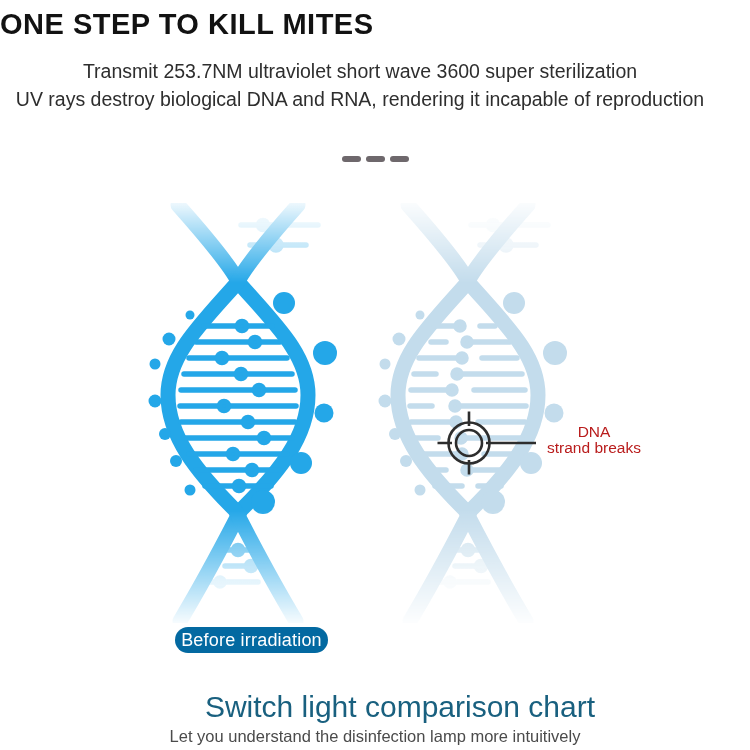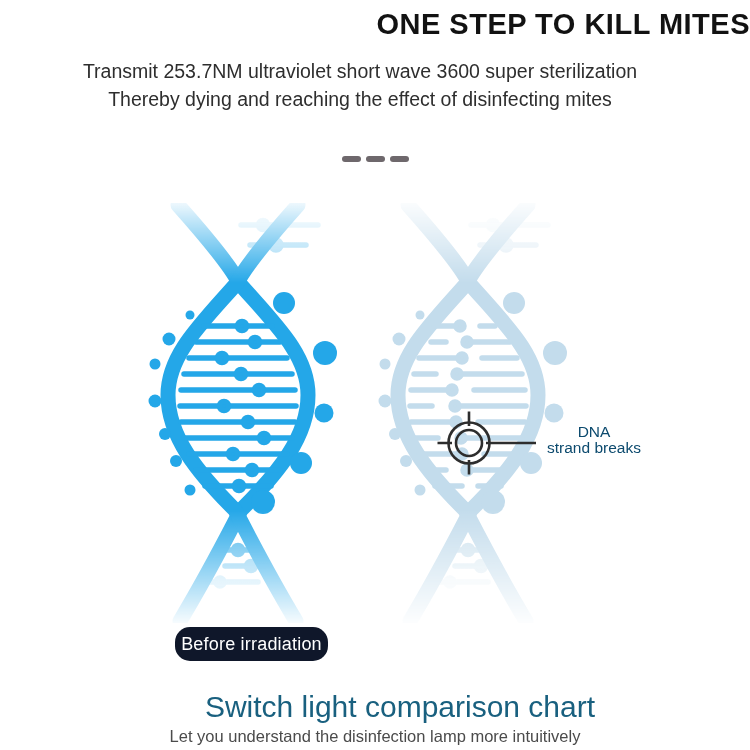--- a/index.html
+++ b/index.html
@@ -2,37 +2,37 @@
 <html><head>
 <meta charset="utf-8">
 <style>
   html,body{margin:0;padding:0;background:#fff;}
   .canvas{
     position:relative;width:750px;height:750px;background:#fff;overflow:hidden;
     font-family:"Liberation Sans",sans-serif;color:#1a1a1a;
   }
   .title{
     position:absolute;top:6px;left:0;width:750px;margin:0;
-    font-size:29px;line-height:36px;font-weight:700;text-align:right;
+    font-size:29px;line-height:36px;font-weight:700;text-align:left;
     letter-spacing:.5px;color:#121212;
   }
   .intro{position:absolute;top:57px;left:0;width:720px;text-align:center;}
   .intro p{margin:0;font-size:19.5px;line-height:28.4px;color:#2e2e2e;}
   .dashes{position:absolute;top:156px;left:0;width:750px;display:flex;justify-content:center;gap:5px;}
   .dashes span{width:19px;height:6px;border-radius:3px;background:#6e686c;display:block;}
   .helix{position:absolute;top:203px;}
   .helix-left{left:138px;}
   .helix-right{left:368px;}
   .target{position:absolute;left:435px;top:409px;}
   .callout{
     position:absolute;left:536px;top:424px;width:116px;text-align:center;
-    font-size:15.5px;line-height:16px;color:#0c4a6e;
+    font-size:15.5px;line-height:16px;color:#b91c1c;
   }
   .pill{
-    position:absolute;top:627px;height:34px;border-radius:15px;background:#0f172a;
+    position:absolute;top:627px;height:26px;border-radius:15px;background:#0369a1;
     color:#fff;font-size:18px;display:flex;align-items:center;justify-content:center;
     letter-spacing:.2px;
   }
   .pill-before{left:175px;width:153px;}
   .pill-after{left:406px;width:161px;}
   .footer-title{
     position:absolute;top:690px;left:0;width:750px;text-align:center;
     font-size:30px;line-height:34px;color:#19607f;margin-left:25px;
   }
   .footer-sub{
@@ -160,21 +160,21 @@
         <path d="M67 283H94"></path>
           <path d="M110 283H133"></path>
       </g>
     </defs>
   </svg>
 
   <h1 class="title">ONE STEP TO KILL MITES</h1>
 
   <div class="intro">
     <p>Transmit 253.7NM ultraviolet short wave 3600 super sterilization</p>
-    <p>Thereby dying and reaching the effect of disinfecting mites</p>
+    <p>UV rays destroy biological DNA and RNA, rendering it incapable of reproduction</p>
   </div>
 
   <div class="dashes">
     <span></span>
     <span></span>
     <span></span>
   </div>
 
   <svg class="helix helix-left" viewBox="0 0 200 420" width="200" height="420">
     <g mask="url(#fadeMask)" color="#24A7E8">

